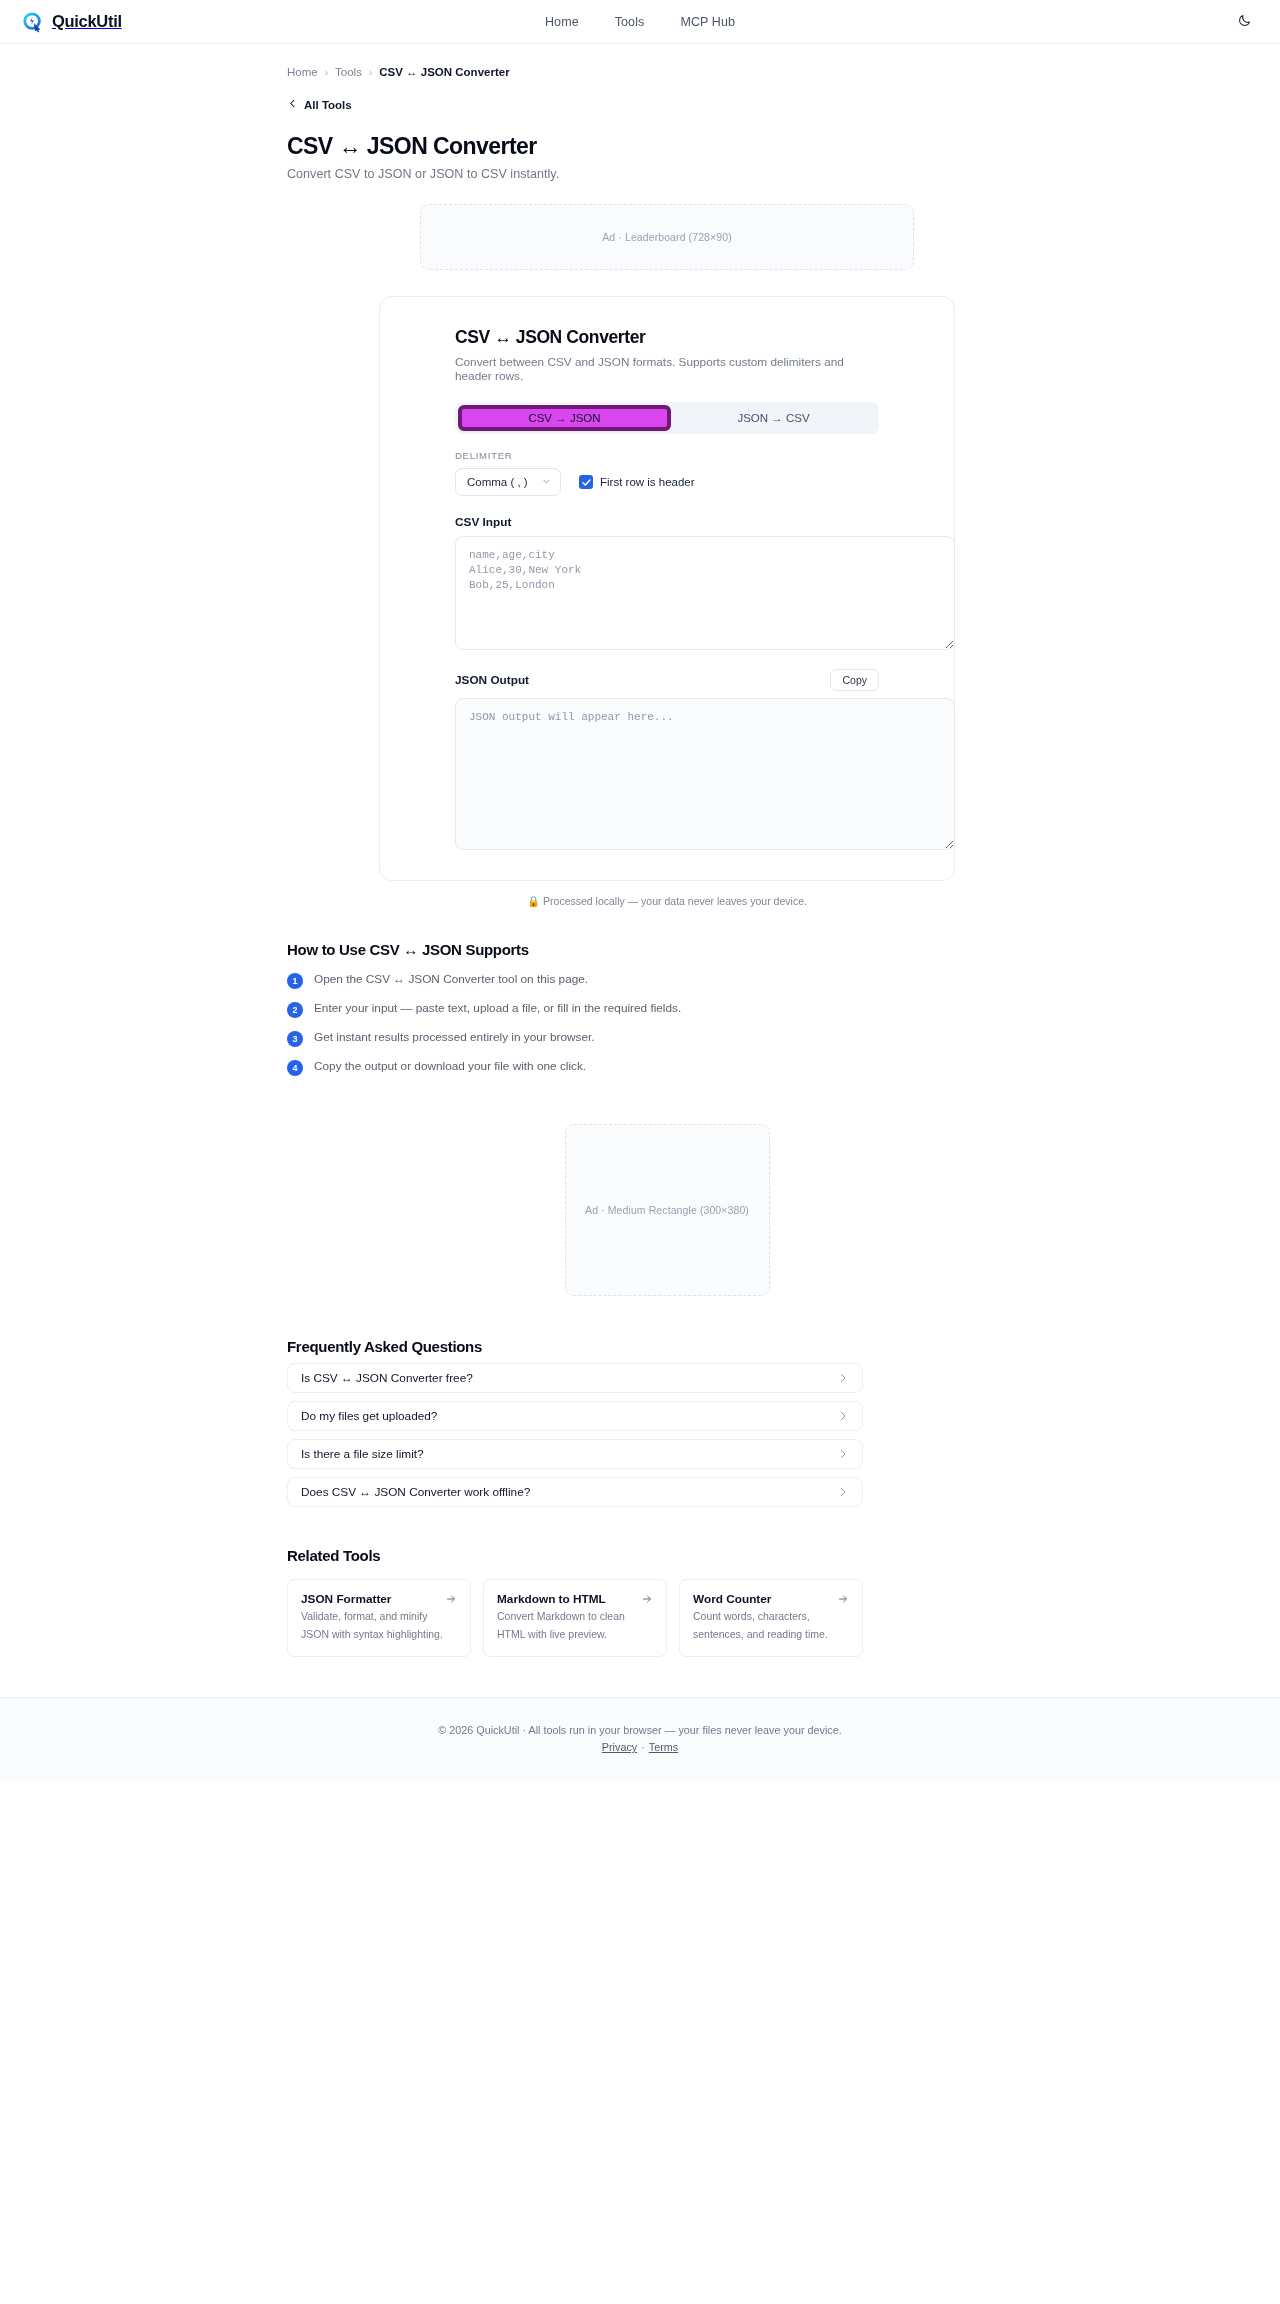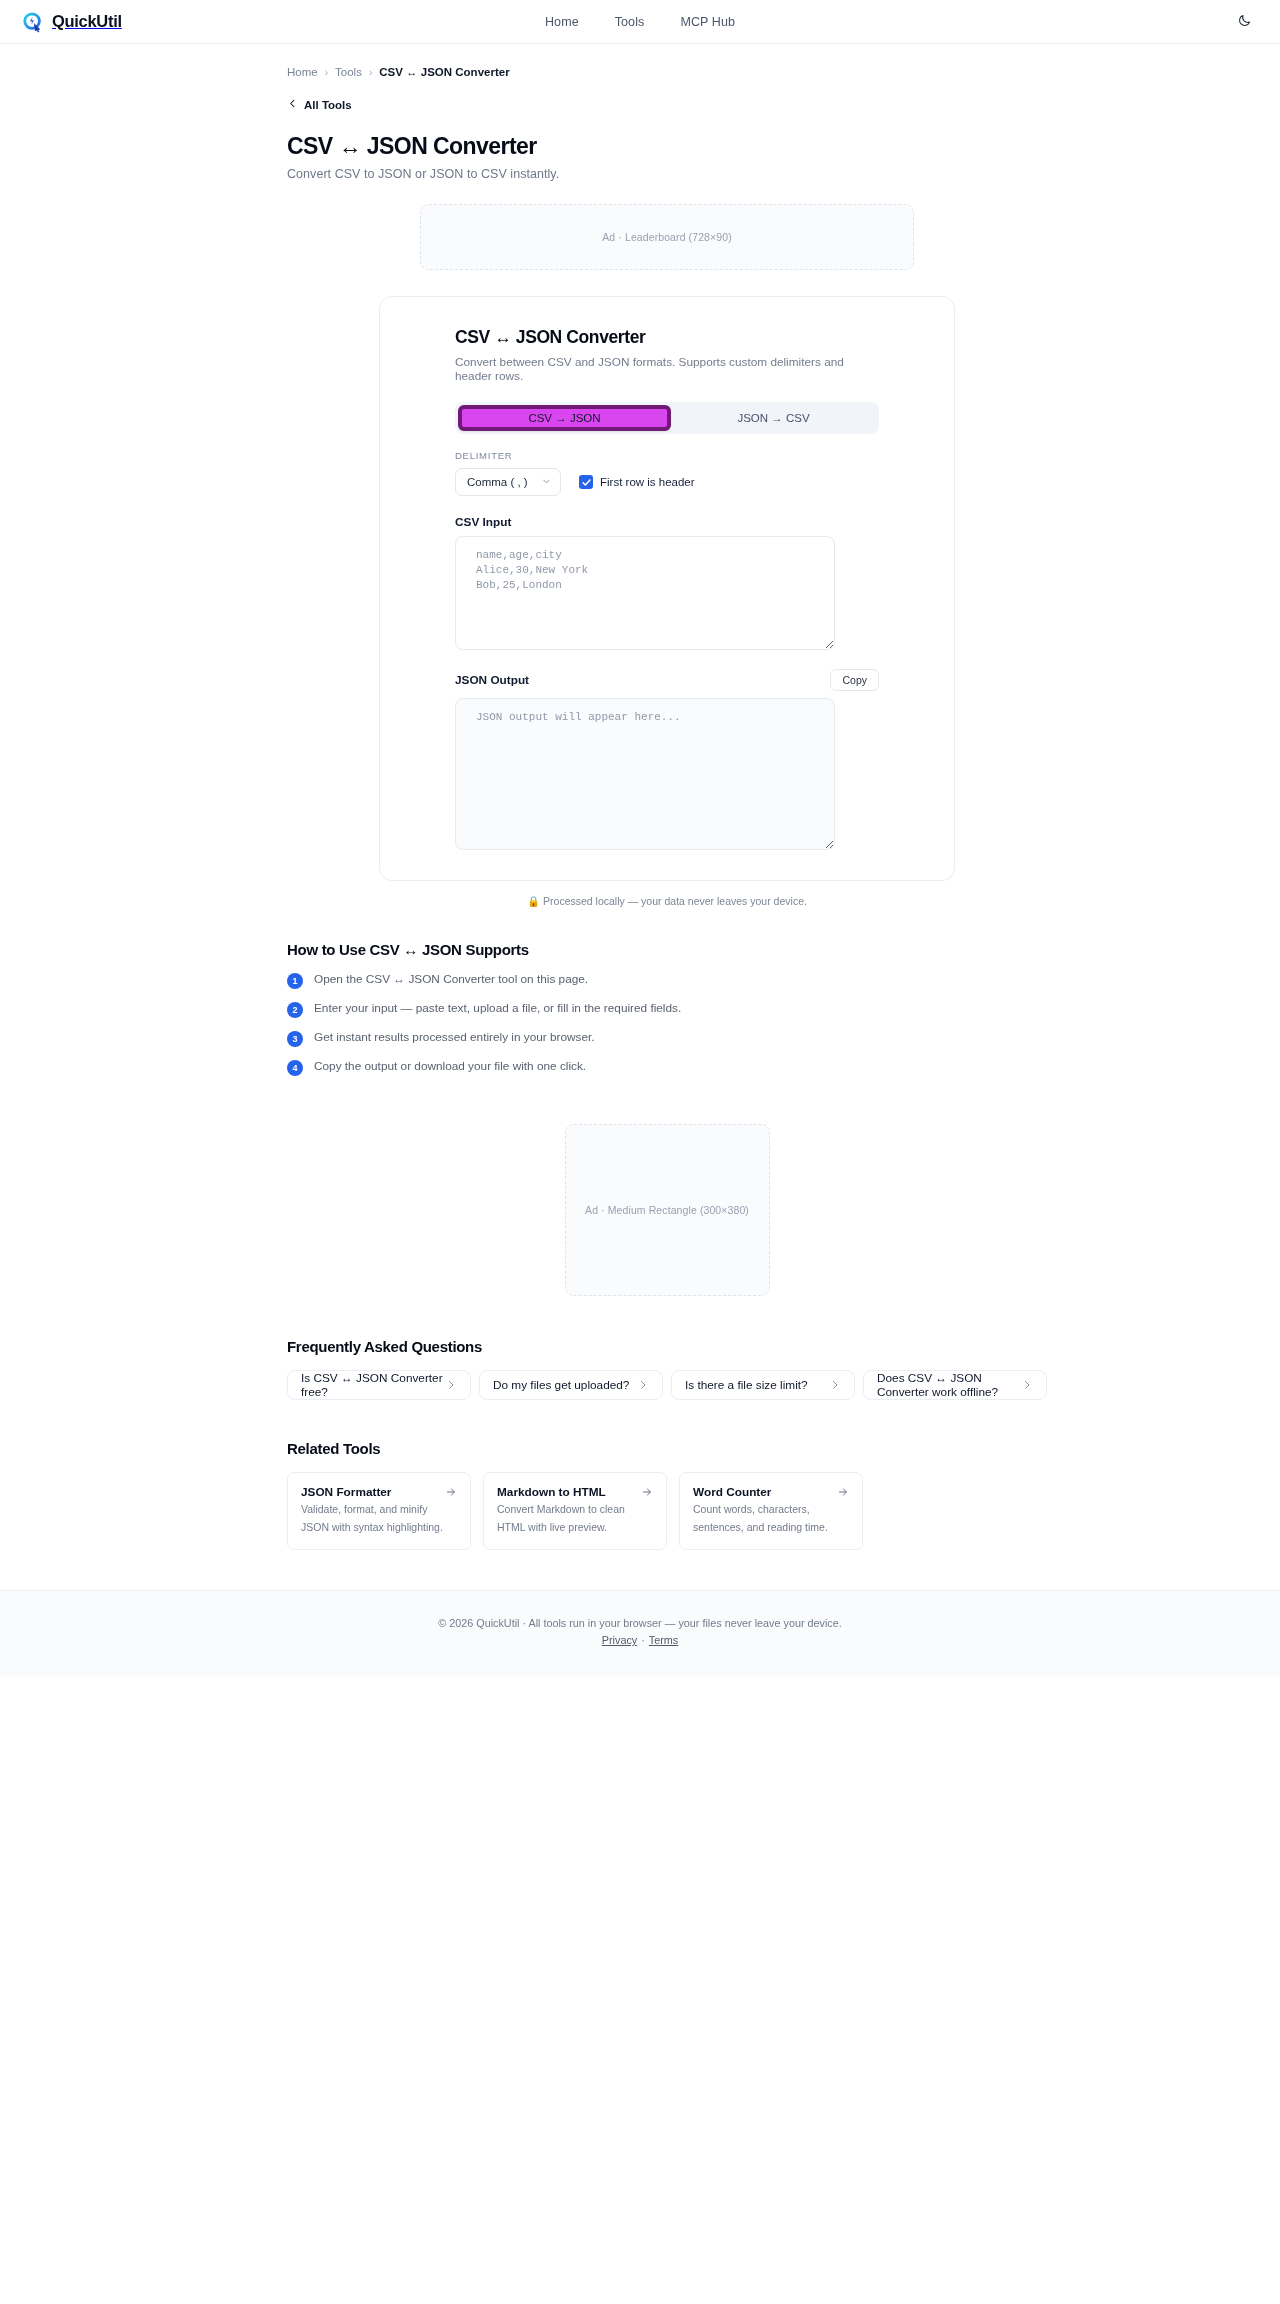--- a/index.html
+++ b/index.html
@@ -137,23 +137,23 @@
   }
   .io-head {
     margin-top: 19px; display: flex; align-items: center; justify-content: space-between;
   }
   .copy-btn {
     height: 22px; padding: 0 11px; font-size: 10.5px; font-family: inherit;
     color: #2b3445; background: #fff; border: 1px solid #e4e8ee; border-radius: 6px;
     cursor: pointer;
   }
   textarea.io {
-    display: block; margin-top: 7px; width: 380px;
+    display: block; margin-top: 7px; width: 500px;
     font-family: "Liberation Mono", monospace; font-size: 11px; line-height: 1.35;
-    color: #2a3346; padding: 11px 20px;
+    color: #2a3346; padding: 11px 13px;
     border: 1px solid #e6e9ef; border-radius: 8px; resize: vertical; outline: none;
   }
   textarea.io::placeholder { color: #8f98a9; }
   textarea#csv-input { height: 114px; background: #fff; }
   textarea#json-output { height: 152px; background: #fafbfd; }
 
   .privacy-note {
     margin-top: 14px; text-align: center; font-size: 10.5px; color: #7d8696;
   }
 
@@ -166,21 +166,21 @@
   .step { display: flex; align-items: flex-start; gap: 11px; }
   .step-num {
     width: 16px; height: 16px; border-radius: 50%; background: #2563eb;
     color: #fff; font-size: 9px; font-weight: 700;
     display: flex; align-items: center; justify-content: center; flex: none;
     margin-top: 1px;
   }
   .step-text { font-size: 11.8px; color: #59626f; line-height: 1.3; }
 
   
-  .faq-list { margin-top: 15px; display: flex; flex-direction: row; gap: 8px; }
+  .faq-list { margin-top: 8px; display: flex; flex-direction: column; gap: 8px; }
   .faq-item {
     height: 30px; border: 1px solid #ebeef3; border-radius: 8px; background: #fff;
     display: flex; align-items: center; justify-content: space-between;
     padding: 0 13px 0 13px; cursor: pointer; width: 576px;
   }
   .faq-q { font-size: 11.8px; color: #0f172a; }
   .faq-chevron { color: #8c95a5; display: flex; }
 
   
   .related-grid {

